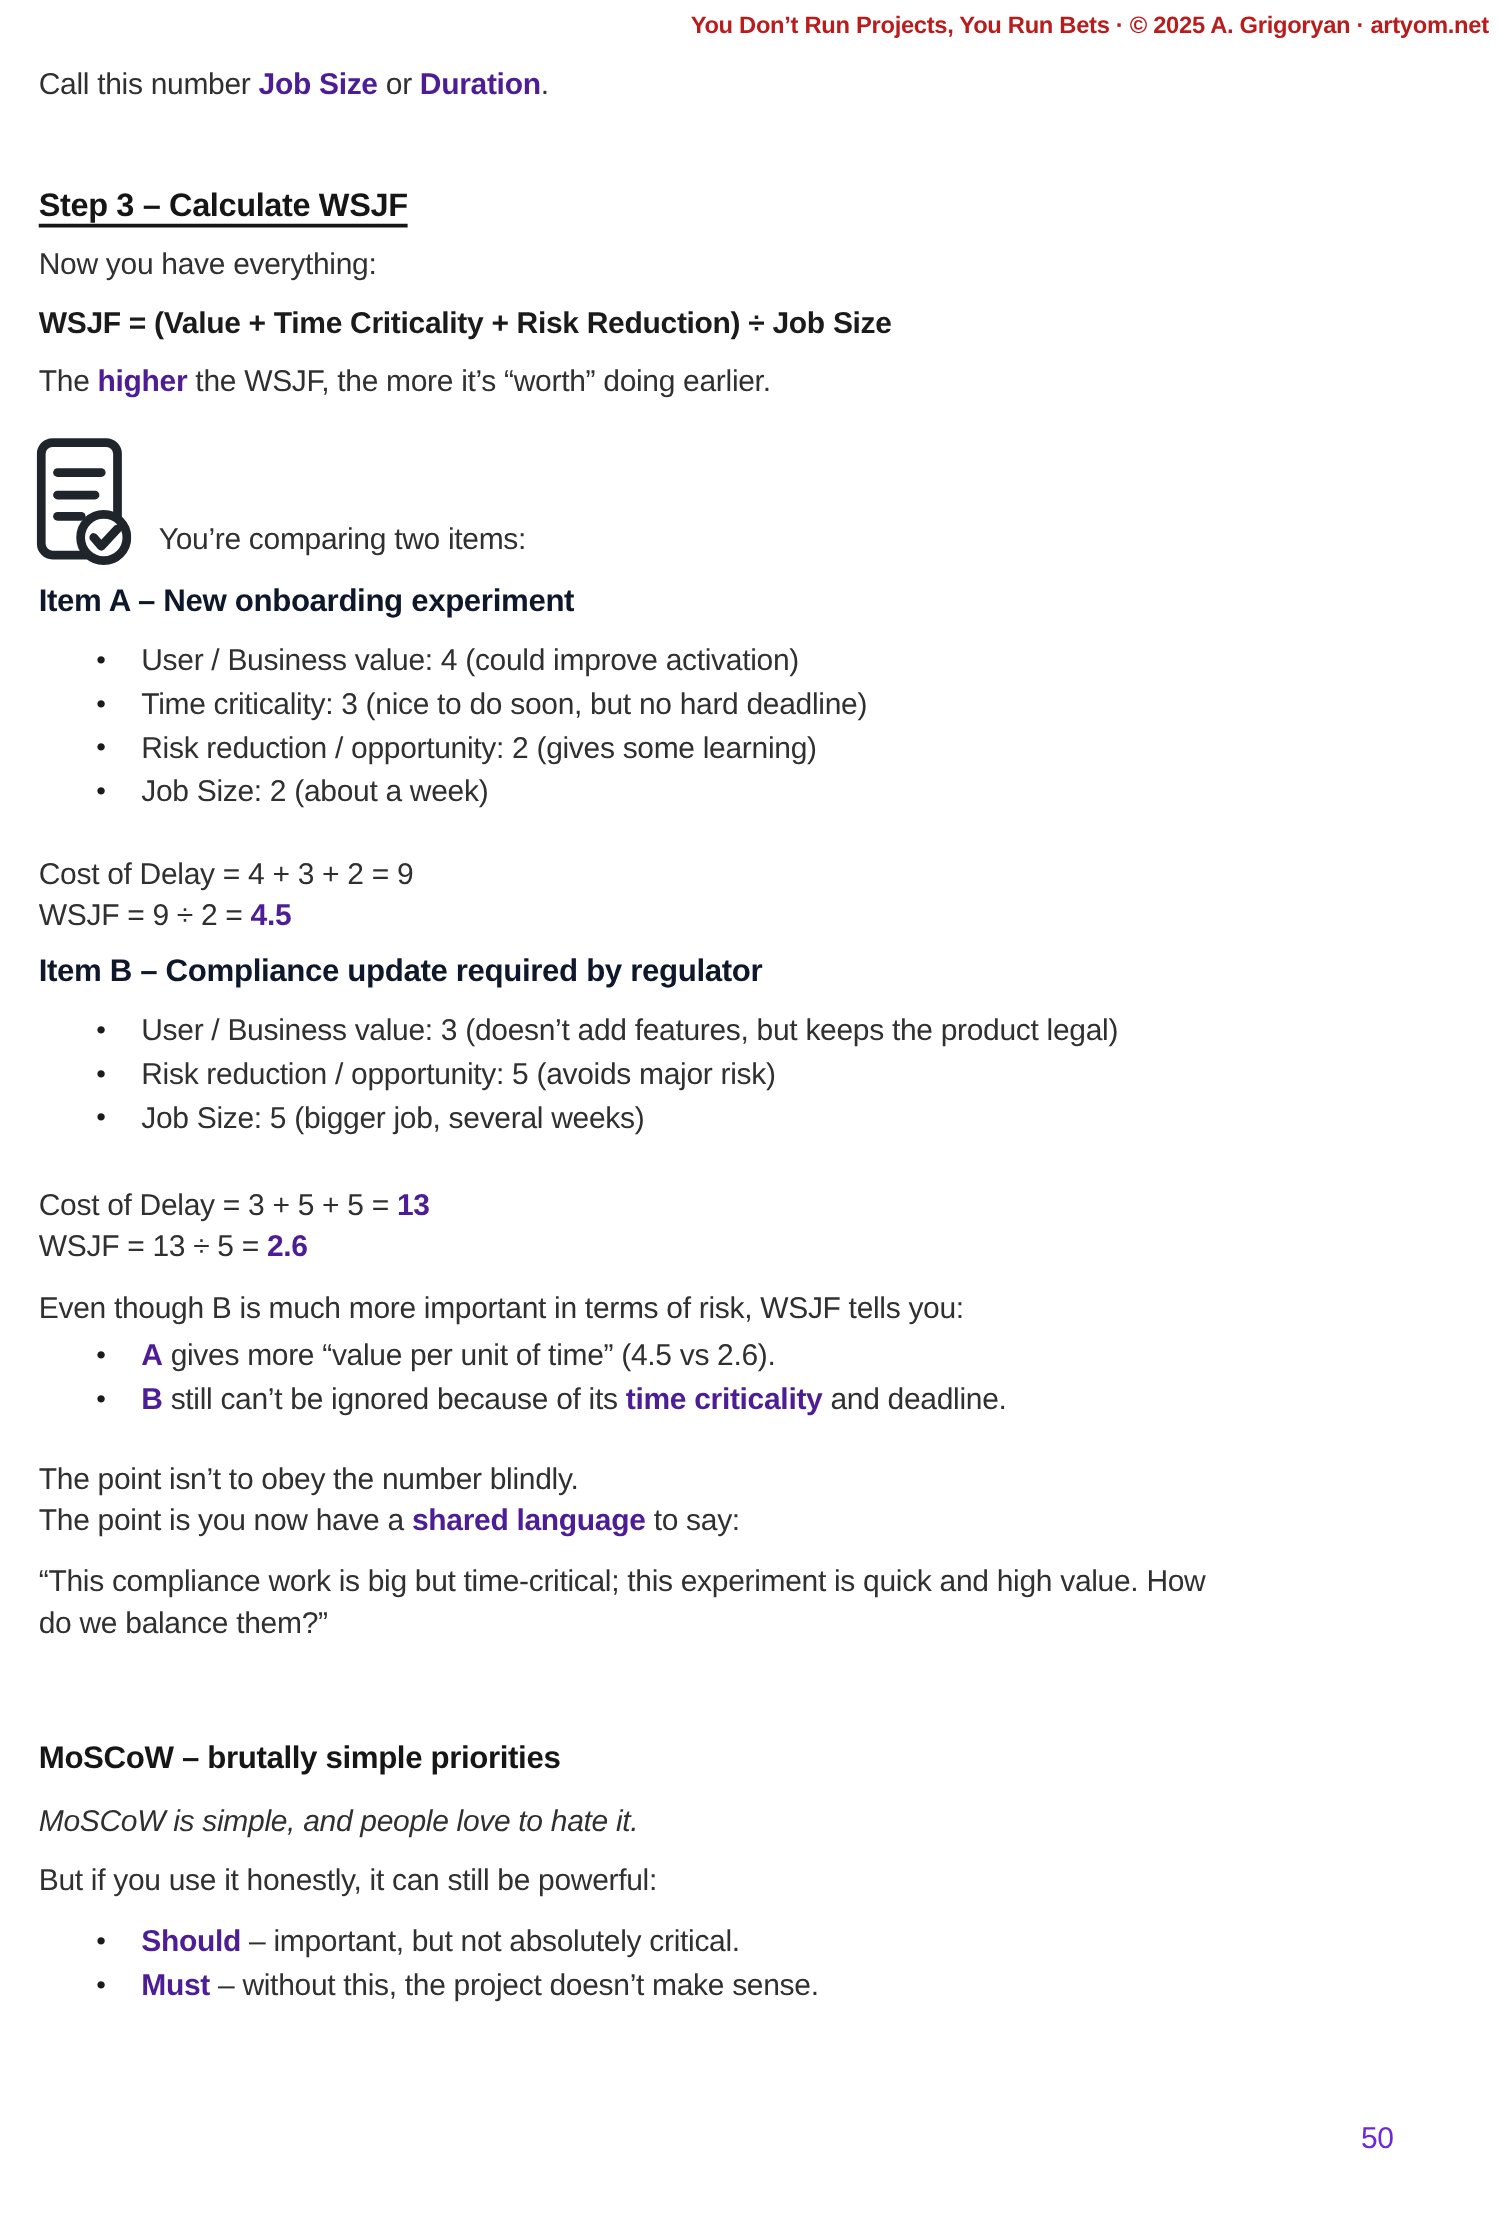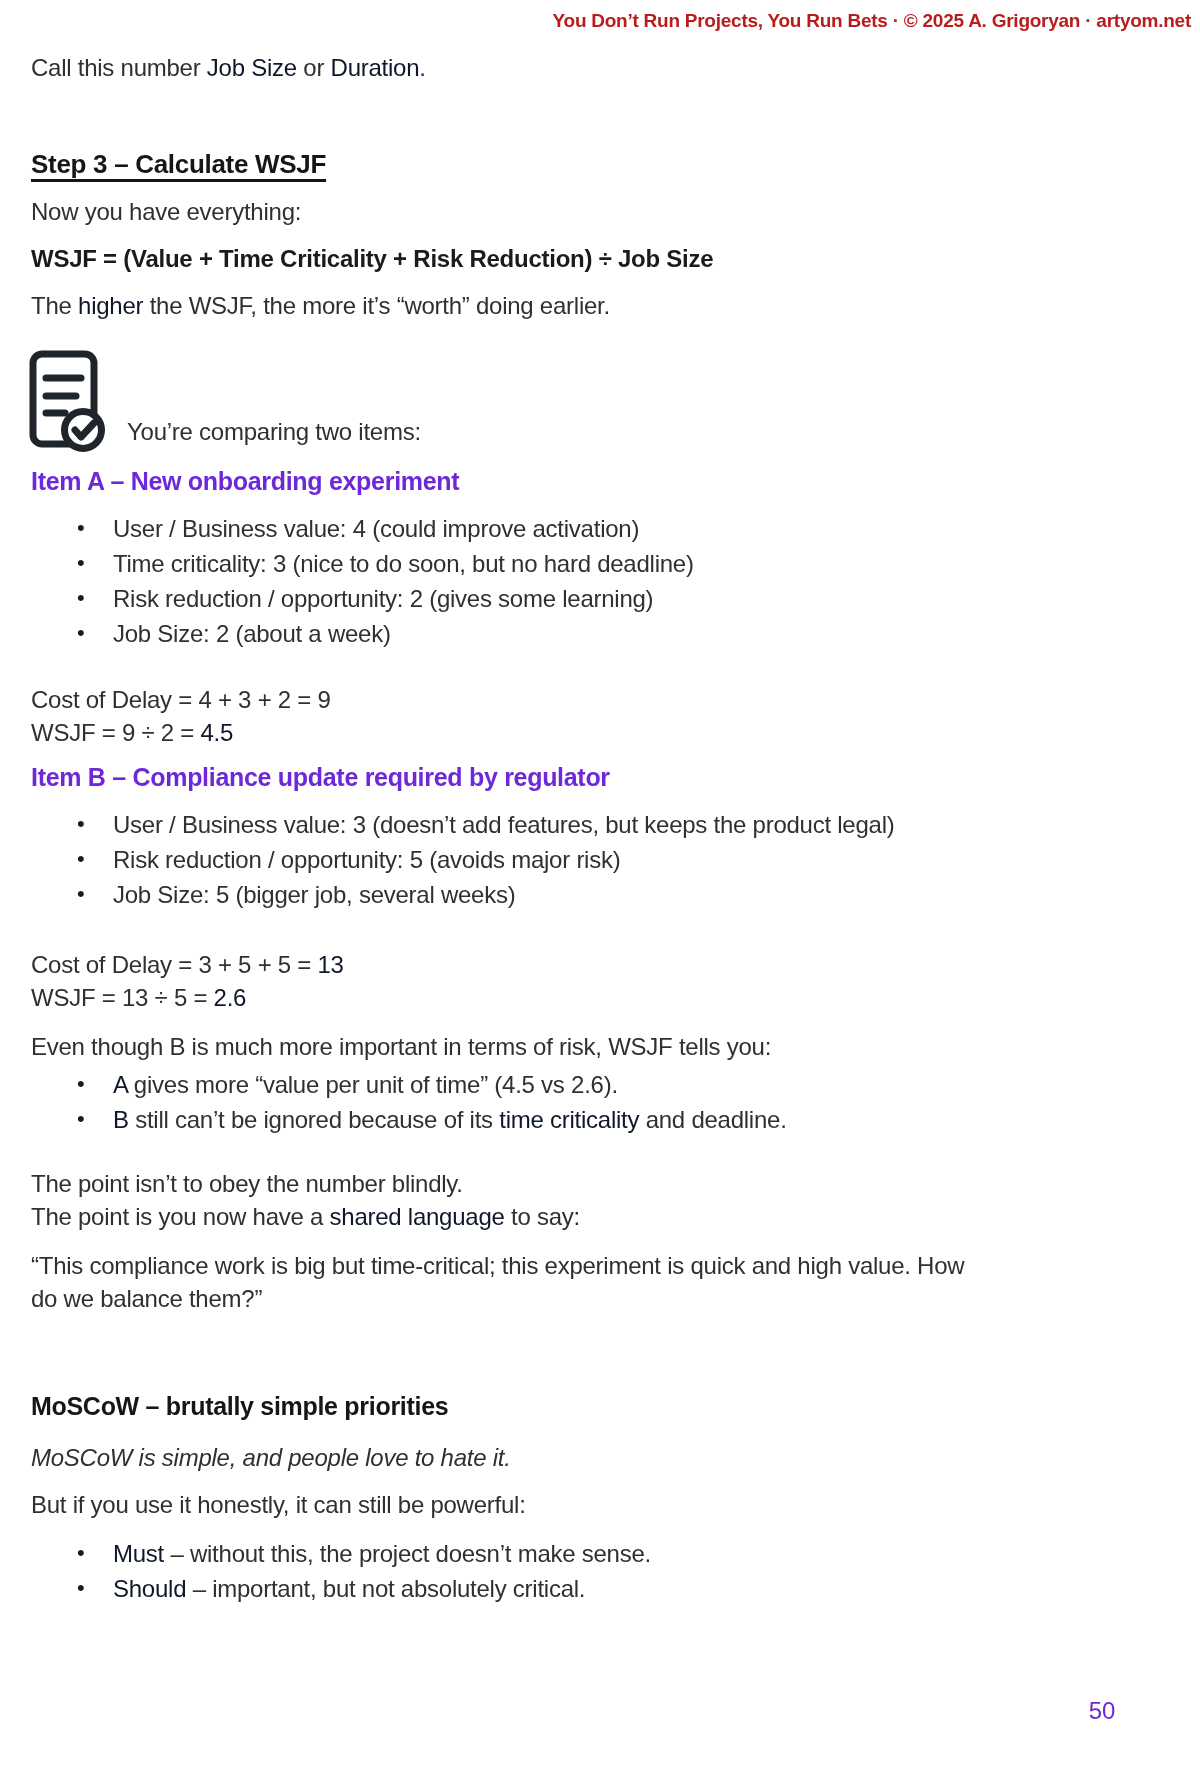--- a/index.html
+++ b/index.html
@@ -15,37 +15,37 @@
   .page-header {
     padding:10px 9px 0 0;
     text-align:right;
     font-size:19px;
     line-height:22px;
     font-weight:bold;
     color:#b91c1c;
   }
   .content { padding:0 50px 0 31px; }
   p, h2, h3 { font-size:24px; line-height:32px; font-weight:normal; }
-  strong { font-weight:normal; color:#0f172a; }
+  strong { font-weight:bold; color:#4c1d95; }
   .intro { margin-top:20px; }
   .h-step {
     margin-top:63px;
     font-size:26px; line-height:34px; font-weight:bold; color:#161616;
     text-decoration:underline;
     text-decoration-thickness:2.5px;
     text-underline-offset:6px;
     letter-spacing:-0.3px;
   }
   .p-now { margin-top:15px; }
   .p-formula { margin-top:15px; font-weight:bold; color:#1b1b1b; }
   .p-higher { margin-top:15px; }
   .example-head { margin-top:28px; display:flex; align-items:flex-end; }
   .doc-icon { width:76px; height:106px; flex:none; margin-left:-2px; }
   .example-caption { padding:0 0 8px 22px; font-size:24px; line-height:32px; }
-  .h-item { font-size:25px; line-height:34px; font-weight:bold; color:#6d28d9; letter-spacing:-0.3px; }
+  .h-item { font-size:25px; line-height:34px; font-weight:bold; color:#0f172a; letter-spacing:-0.3px; }
   .h-item-a { margin-top:8px; }
   .h-item-b { margin-top:11px; }
   ul.bullets { margin-top:13px; list-style:none; padding-left:82px; }
   ul.bullets li { line-height:35px; font-size:24px; position:relative; }
   ul.bullets li::before {
     content:"\2022";
     position:absolute; left:-36px; top:-1px;
     font-size:22px; color:#1b1b1b;
   }
   .calc { font-size:24px; line-height:33px; }
@@ -140,19 +140,19 @@
     <span>do we balance them?”</span>
   </p>
 
   <h3 class="h-moscow">MoSCoW – brutally simple priorities</h3>
 
   <p class="p-m1">MoSCoW is simple, and people love to hate it.</p>
 
   <p class="p-m2">But if you use it honestly, it can still be powerful:</p>
 
   <ul class="bullets bullets-moscow">
+    <li><strong>Should</strong> – important, but not absolutely critical.</li>
     <li><strong>Must</strong> – without this, the project doesn’t make sense.</li>
-    <li><strong>Should</strong> – important, but not absolutely critical.</li>
   </ul>
 
 </div>
 
 <div class="page-number">50</div>
 
 </body></html>

